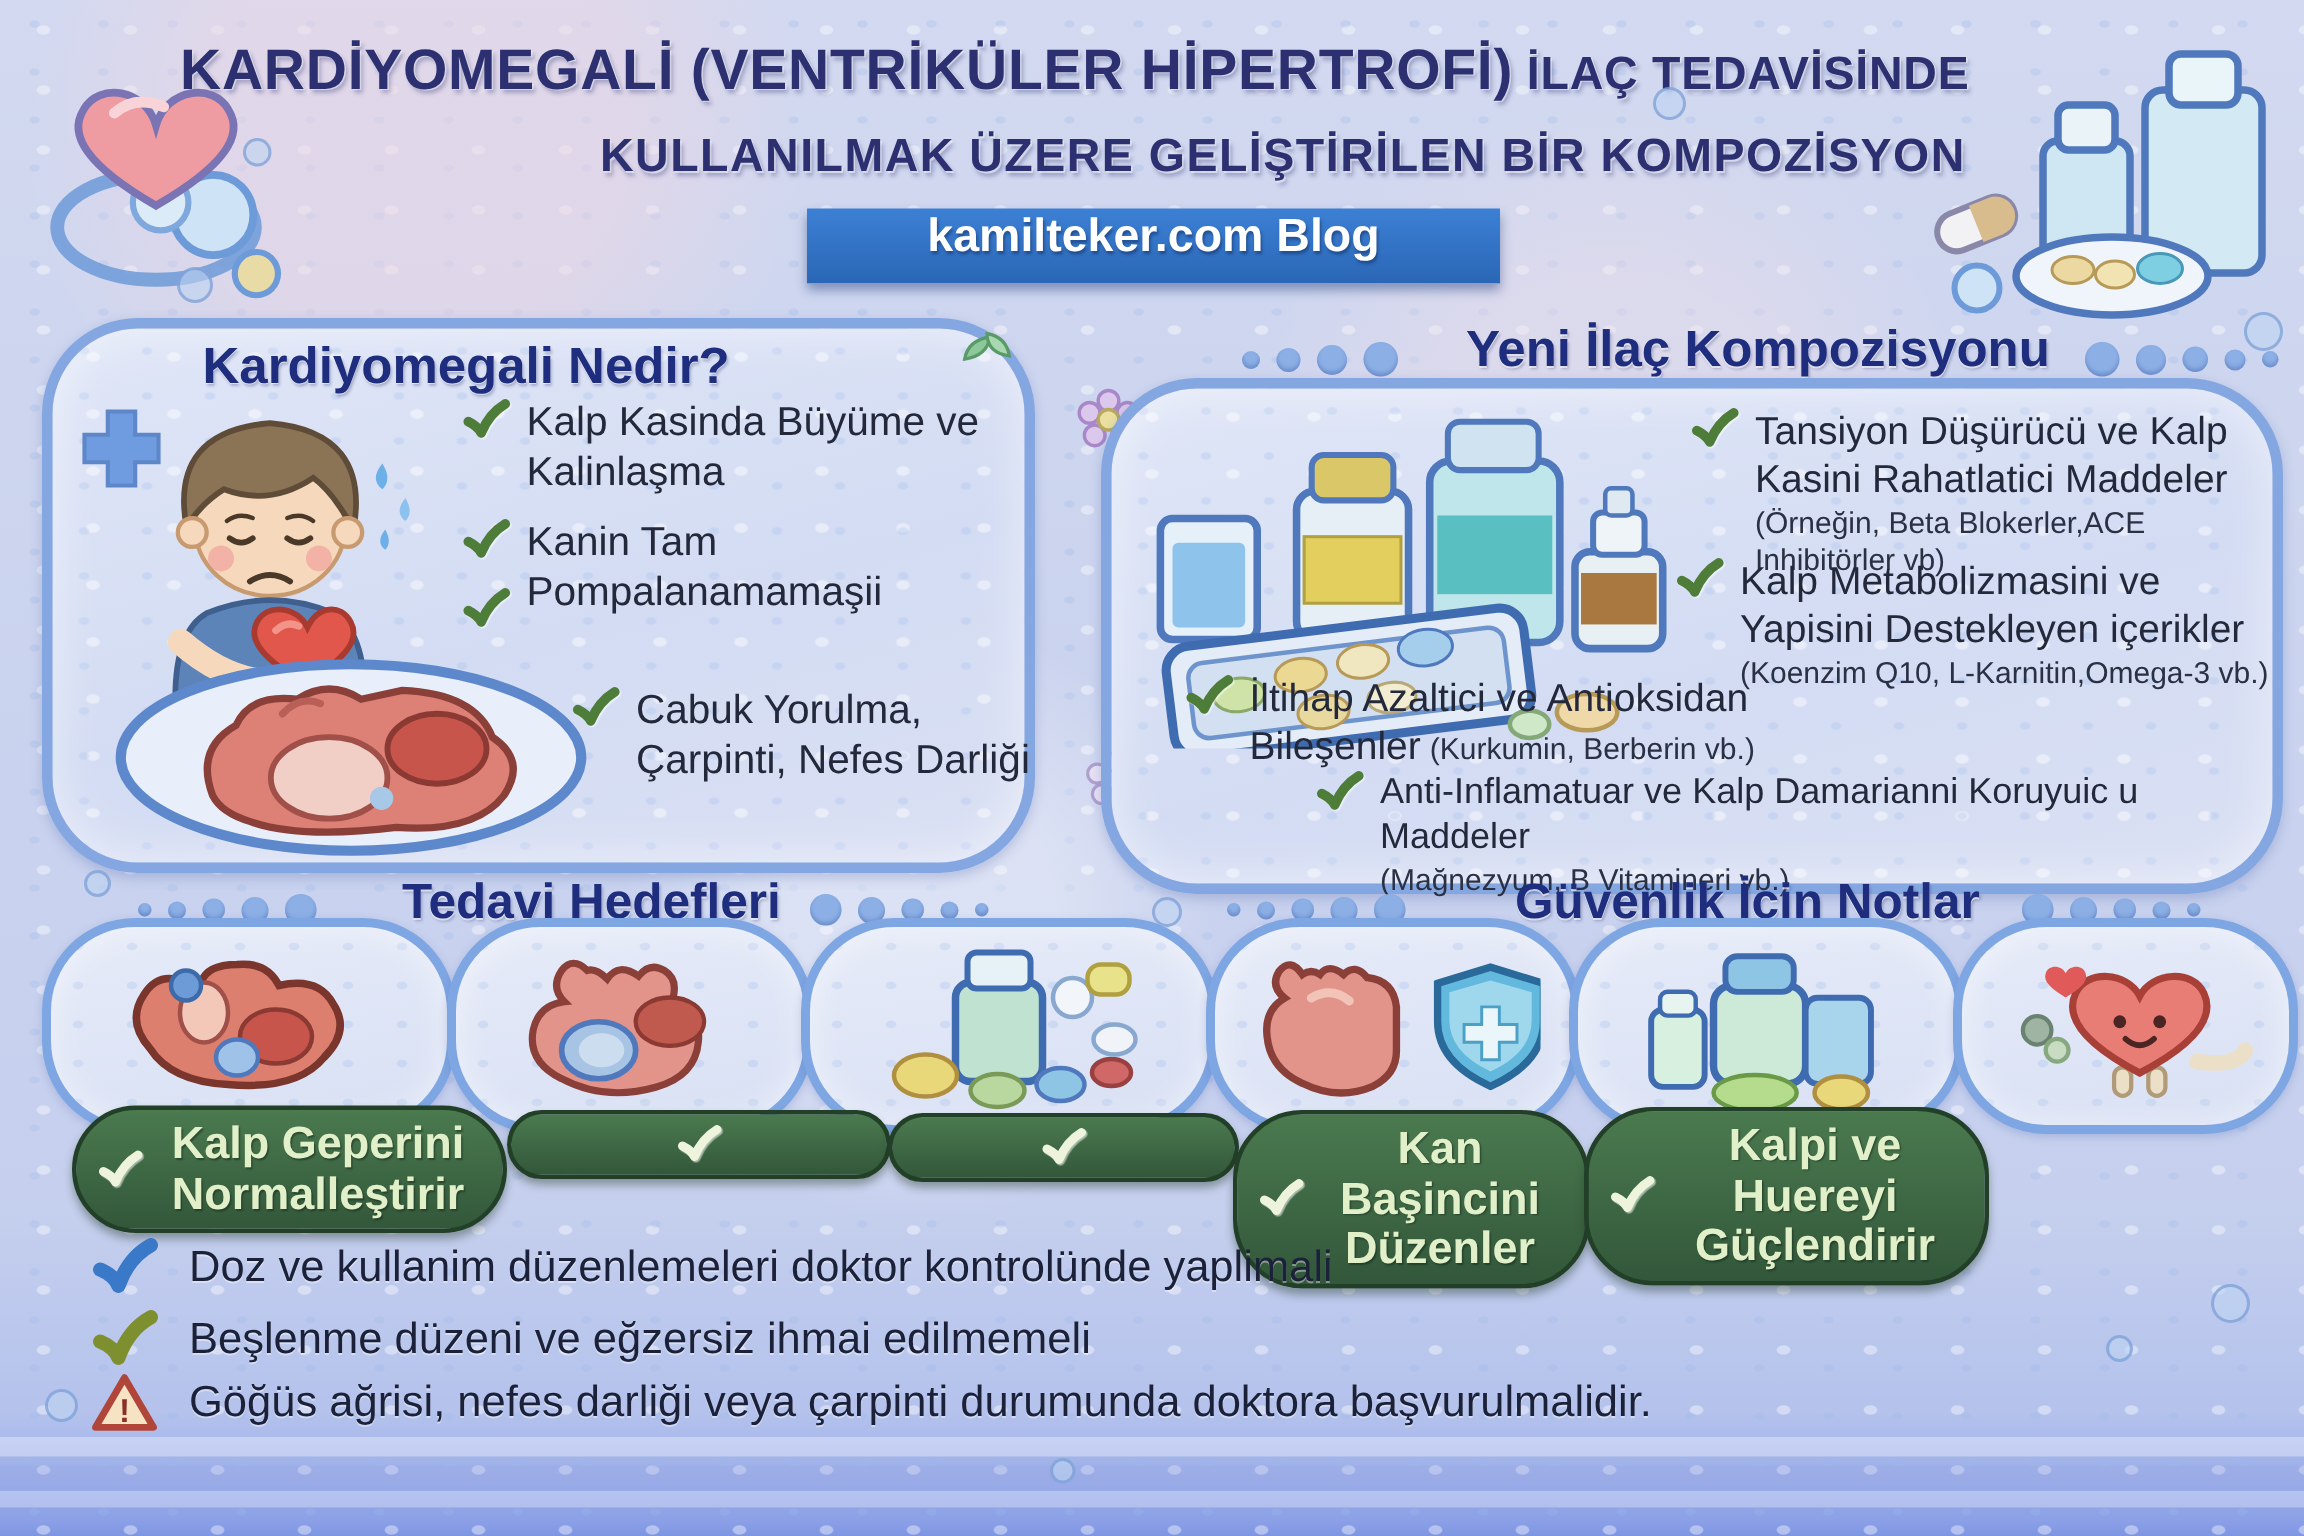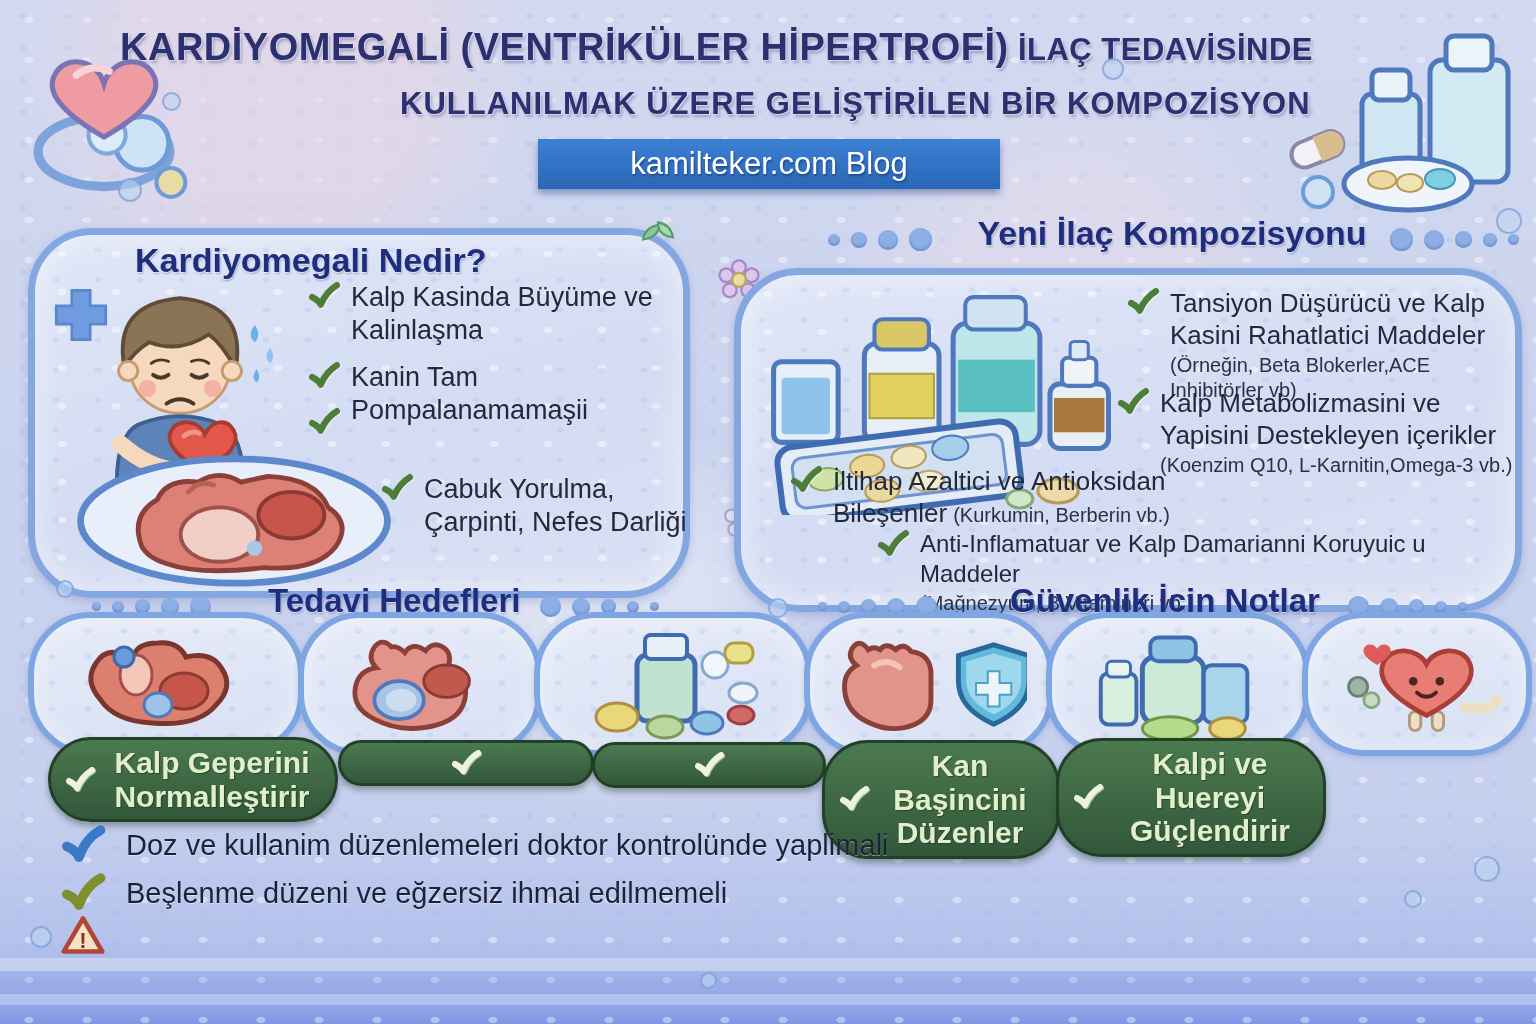--- a/index.html
+++ b/index.html
@@ -14,33 +14,33 @@
       linear-gradient(180deg,#d2d9f0 0%,#cad3ee 48%,#c6d0ee 78%,#b4c2ec 92%,#8ba0e6 99%,#7e95e3 100%);
     background-size:auto,auto,auto,46px 32px,58px 40px,100% 100%;}
   .abs{position:absolute;}
   
   .title{color:#2d3070;font-weight:bold;letter-spacing:.5px;
     text-shadow:1px 1px 0 rgba(255,255,255,.5),2px 3px 3px rgba(52,58,120,.35);}
   #title1{top:26px;left:120px;width:1220px;font-size:38px;}
   #title1 .tail{font-size:31px;}
   #title2{top:86px;left:400px;width:940px;font-size:31px;letter-spacing:1px;}
   .banner{top:139px;left:538px;width:462px;height:50px;background:linear-gradient(180deg,#3c80d5,#2a66b5);
-    display:flex;align-items:center;justify-content:center;color:#fff;font-weight:normal;font-size:31px;
+    display:flex;justify-content:center;color:#fff;font-weight:bold;font-size:31px;
     box-shadow:0 4px 7px rgba(25,55,120,.45);text-shadow:1px 2px 2px rgba(18,48,100,.55);}
   .banner::before,.banner::after{content:"";position:absolute;top:10px;width:58px;height:54px;background:#2a62ae;z-index:-1;}
   .banner::before{left:-44px;clip-path:polygon(0 0,100% 12%,100% 88%,0 100%,38% 50%);}
   .banner::after{right:-44px;clip-path:polygon(100% 0,0 12%,0 88%,100% 100%,62% 50%);}
   
   .panel{border:7px solid #84a7e2;border-radius:64px;
     background:
       radial-gradient(rgba(164,190,236,.30) 3px, transparent 4px),
       radial-gradient(rgba(255,255,255,.45) 4px, transparent 5px),
       linear-gradient(165deg,#e0e6f7,#d3dcf3 55%,#dae0f4);
     background-size:42px 30px,54px 38px,100% 100%;
-    box-shadow:inset 0 0 34px rgba(255,255,255,.55),0 3px 8px rgba(80,100,170,.28);margin-top:16px;}
+    box-shadow:inset 0 0 34px rgba(255,255,255,.55),0 3px 8px rgba(80,100,170,.28);}
   #panel-left{top:212px;left:28px;width:648px;height:356px;}
   #panel-right{top:252px;left:734px;width:774px;height:330px;}
   .sec-hdr{font-weight:bold;color:#1e2d7d;font-size:34px;
     text-shadow:0 1px 0 rgba(255,255,255,.6),1px 2px 2px rgba(40,50,110,.3);}
   
   .bullet{position:absolute;display:flex;gap:10px;align-items:flex-start;}
   .chk{flex:0 0 auto;width:34px;height:30px;color:#4e7d3a;filter:drop-shadow(1px 1px 0 rgba(255,255,255,.55));}
   .btxt{font-size:27px;color:#23293b;line-height:1.24;}
   .ctxt{font-size:26px;color:#23293b;line-height:1.24;}
   .detail{display:block;font-size:20px;color:#2b3144;margin-top:2px;}
@@ -393,20 +393,21 @@
     <svg class="nicon" viewBox="0 0 34 30">
         <path d="M5 16 Q12 19 14 24 Q19 10 30 4" fill="none" stroke="#7e8f30" stroke-width="7" stroke-linecap="round" stroke-linejoin="round"></path>
       </svg>
     <span class="ntxt">Beşlenme düzeni ve eğzersiz ihmai edilmemeli</span>
   </div>
   <div class="note" style="left:60px;top:914px">
     <svg class="nicon" viewBox="0 0 50 44">
       <path d="M25 4 L46 40 L4 40 Z" fill="#f6e3c4" stroke="#b0453a" stroke-width="5" stroke-linejoin="round"></path>
       <text x="25" y="36" text-anchor="middle" font-size="24" font-weight="bold" fill="#8a3028">!</text>
     </svg>
+    <span class="ntxt">Göğüs ağrisi, nefes darliği veya çarpinti durumunda doktora başvurulmalidir.</span>
   </div>
 
   <div class="stripe" style="top:958px;height:13px;background:rgba(255,255,255,.35)"></div>
   <div class="stripe" style="top:977px;height:11px;background:rgba(150,165,225,.28)"></div>
   <div class="stripe" style="top:994px;height:11px;background:rgba(255,255,255,.3)"></div>
   <div class="bub" style="left:118px;top:178px;width:20px;height:20px"></div>
   <div class="bub" style="left:162px;top:92px;width:15px;height:15px"></div>
   <div class="bub" style="left:1102px;top:58px;width:18px;height:18px"></div>
   <div class="bub" style="left:1496px;top:208px;width:22px;height:22px"></div>
   <div class="bub" style="left:56px;top:580px;width:14px;height:14px"></div>

